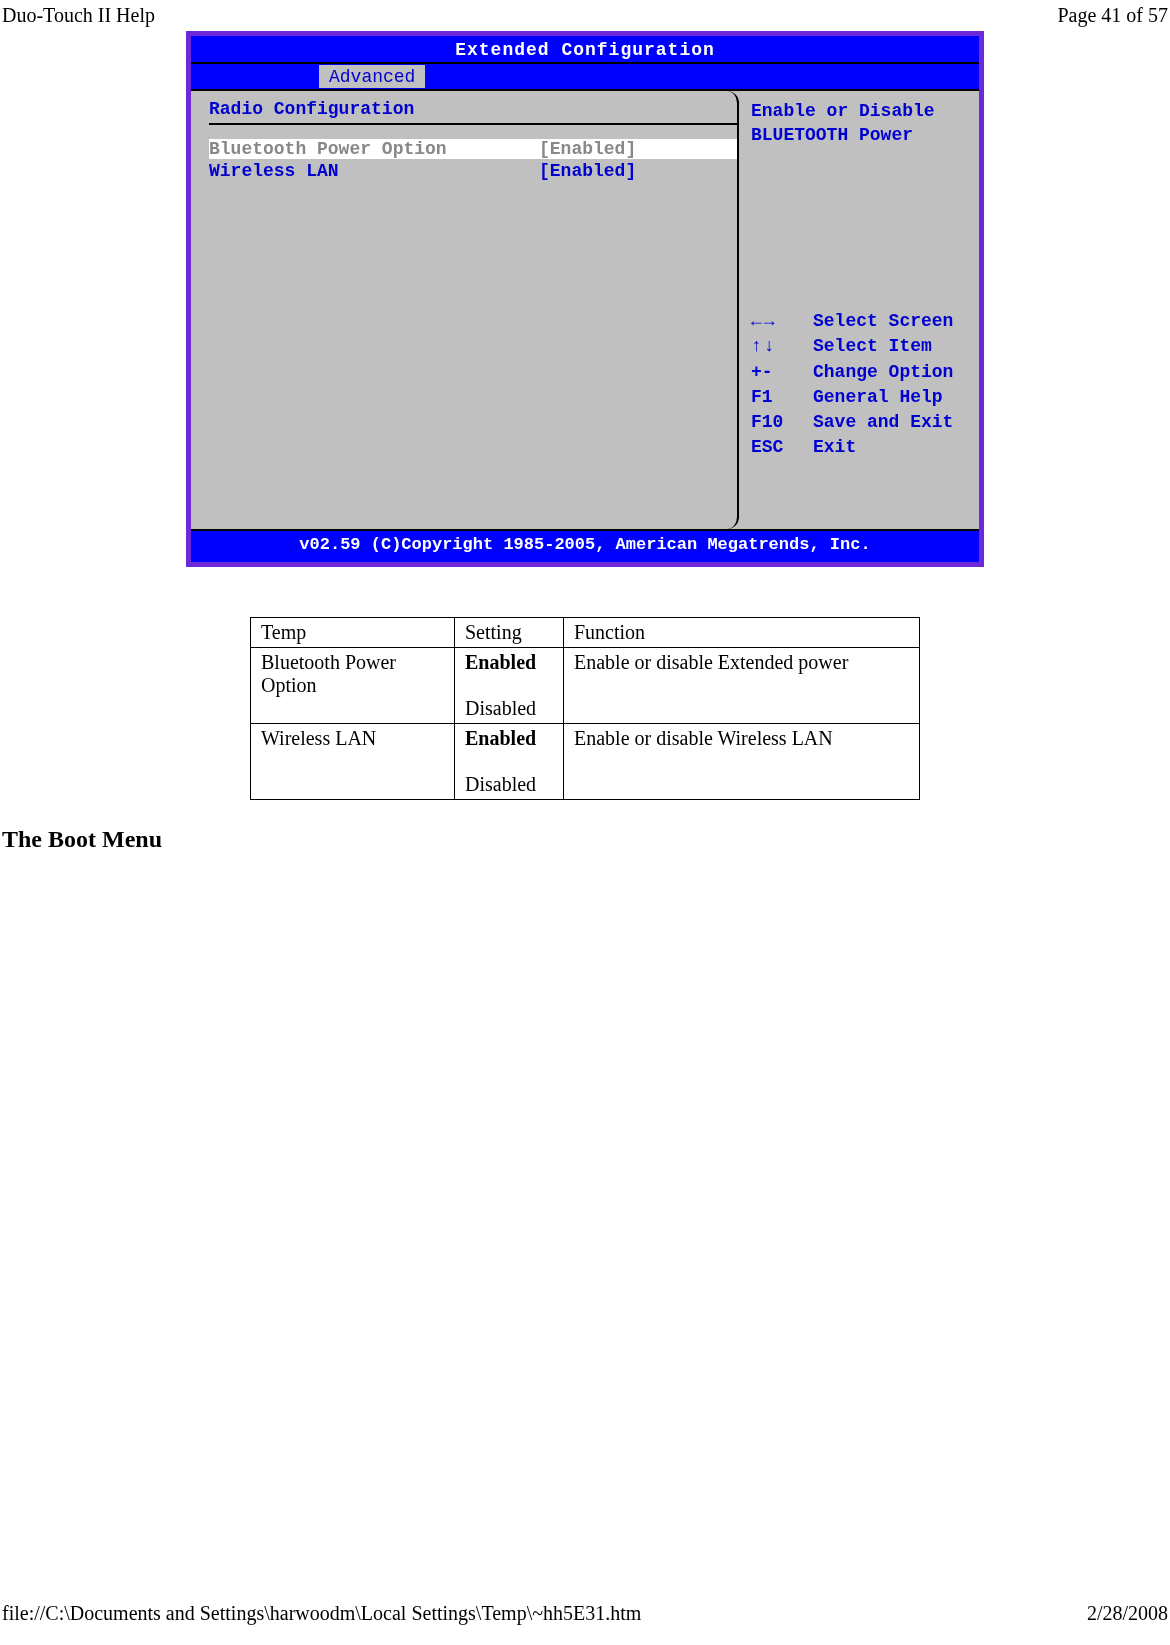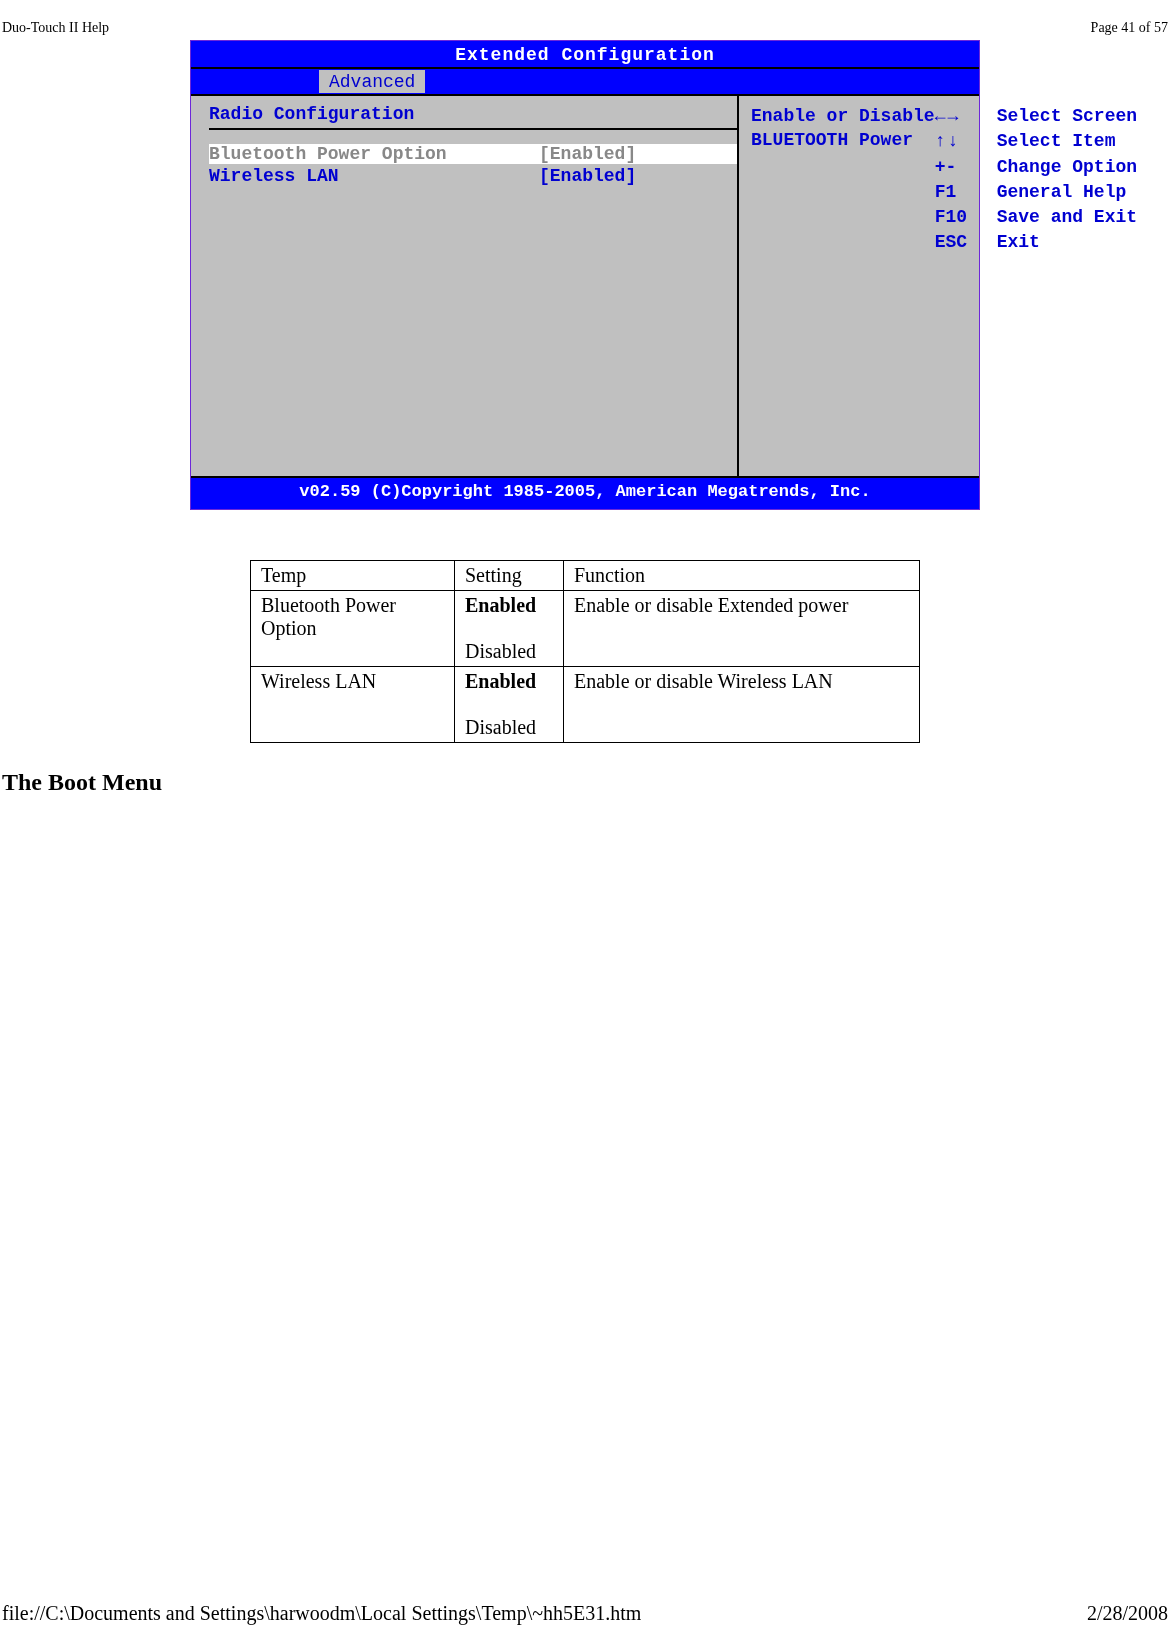--- a/index.html
+++ b/index.html
@@ -7,33 +7,33 @@
     padding: 0;
     font-family: "Times New Roman", Times, serif;
     font-size: 20px;
     color: #000;
     width: 1170px;
     background: #fff;
   }
   .page-header {
     display: flex;
     justify-content: space-between;
-    padding: 20px 2px 4px 2px;
-    font-size: 14px;
+    padding: 4px 2px 4px 2px;
+    font-size: 20px;
   }
   .bios-wrap {
     margin: 0 auto;
     width: 860px;
   }
   .bios {
     width: 788px;
     margin: 0 auto;
     font-family: "Courier New", monospace;
     font-size: 18px;
-    border: 1px solid #6d28d9;
+    border: 5px solid #6d28d9;
     background: #c0c0c0;
   }
   .bios-title {
     background: #0000ff;
     color: #fff;
     text-align: center;
     font-weight: bold;
     padding: 4px 0 2px 0;
     letter-spacing: 1px;
     border-bottom: 2px solid #000;
@@ -54,30 +54,31 @@
   }
   .bios-body {
     display: flex;
     border-top: 2px solid #000;
   }
   .bios-left {
     flex: 1;
     padding: 8px 0 8px 18px;
     box-sizing: border-box;
     border-right: 2px solid #000;
+    border-radius: 12px;
   }
   .bios-right {
     width: 240px;
     padding: 8px 10px 8px 12px;
     box-sizing: border-box;
     color: #0000d0;
     font-weight: bold;
     line-height: 1.35;
     display: flex;
-    flex-direction: row;
+    flex-direction: column;
   }
   .bios-right-top {
     flex: 0 0 auto;
     min-height: 210px;
   }
   .bios-right-bottom {
     flex: 0 0 auto;
   }
   .radio-title {
     color: #0000d0;

